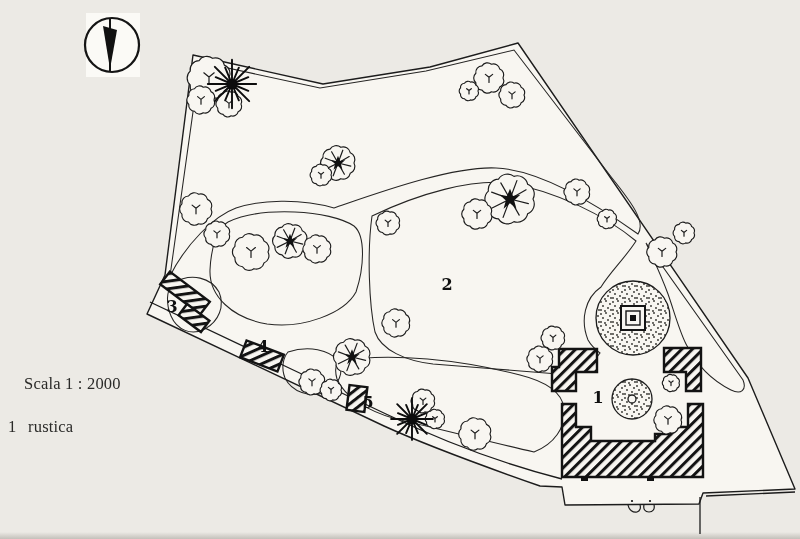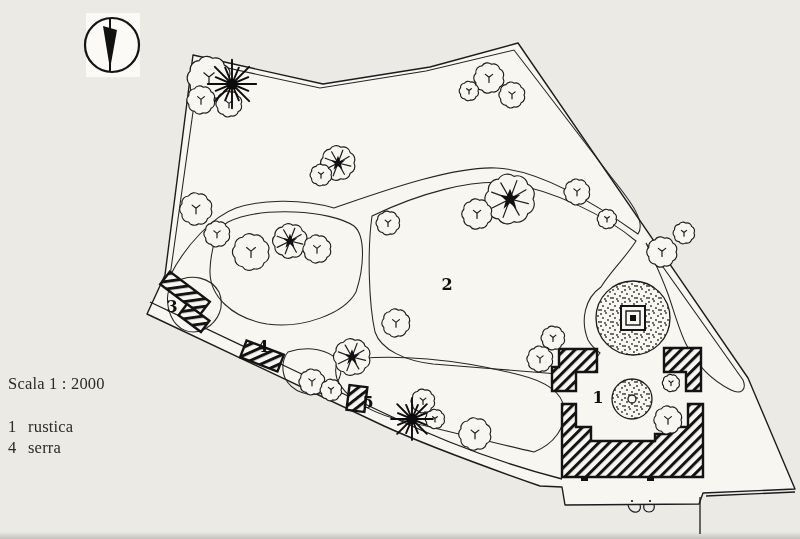--- a/index.html
+++ b/index.html
@@ -17,21 +17,21 @@
   .tm{fill:none;stroke:#1c1c1c;stroke-width:1.2;vector-effect:non-scaling-stroke;stroke-linecap:round;}
   .pm{stroke:#0d0d0d;stroke-width:1.9;vector-effect:non-scaling-stroke;stroke-linecap:round;}
   .bed{stroke:#262524;stroke-width:1.05;fill:none;}
   .ink{stroke:#1c1c1c;fill:none;}
   .bld{fill:url(#hatch);stroke:#131313;stroke-width:2.4;}
   .marker{font-family:"DejaVu Serif",serif;font-size:16px;font-weight:700;fill:#101010;text-anchor:middle;}
   #legend{
     position:absolute;left:8px;top:374px;color:#2a2a28;
     font-size:16.5px;letter-spacing:.2px;
   }
-  #legend .scale{margin:0 0 22px 0;}
+  #legend .scale{margin:0 0 22px 16px;}
   #legend .lg-row{line-height:21.2px;white-space:nowrap;}
   #legend .lg-num{display:inline-block;min-width:14px;margin-right:6px;}
 </style>
 </head>
 <body>
 
 <div id="stage">
 
   <svg width="800" height="539" viewBox="0 0 800 539">
     <defs>
@@ -210,19 +210,16 @@
       <text class="marker" x="263" y="352">4</text>
       <text class="marker" x="368" y="408">5</text>
     </g>
   </svg>
 
   <div id="legend">
     <div class="scale">Scala 1 : 2000</div>
     <div class="lg-row">
       <span class="lg-num">1</span><span>rustica</span>
     </div>
-    <div class="lg-row">
-      <span class="lg-num">4</span><span>serra</span>
-    </div>
   </div>
 
   <div class="edge-shadow"></div>
 </div>
 
 </body></html>

